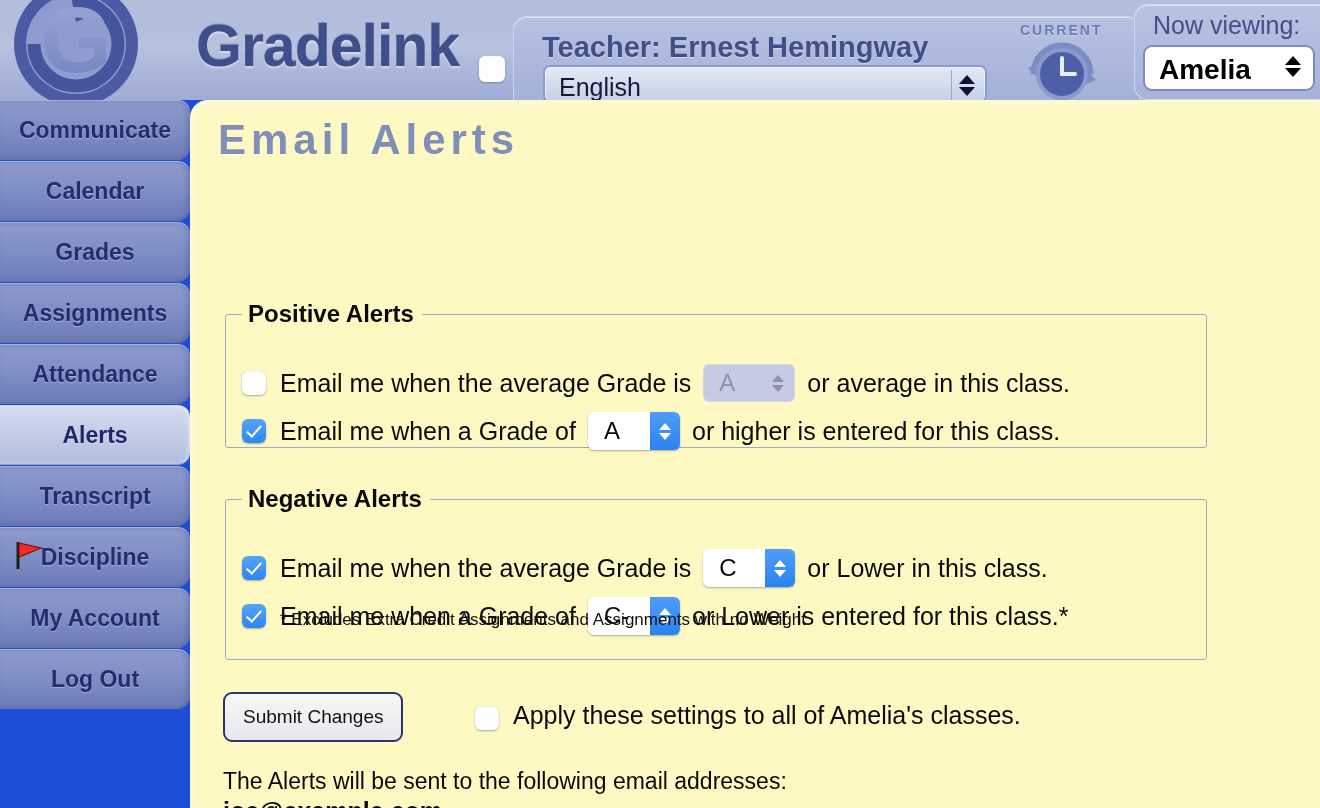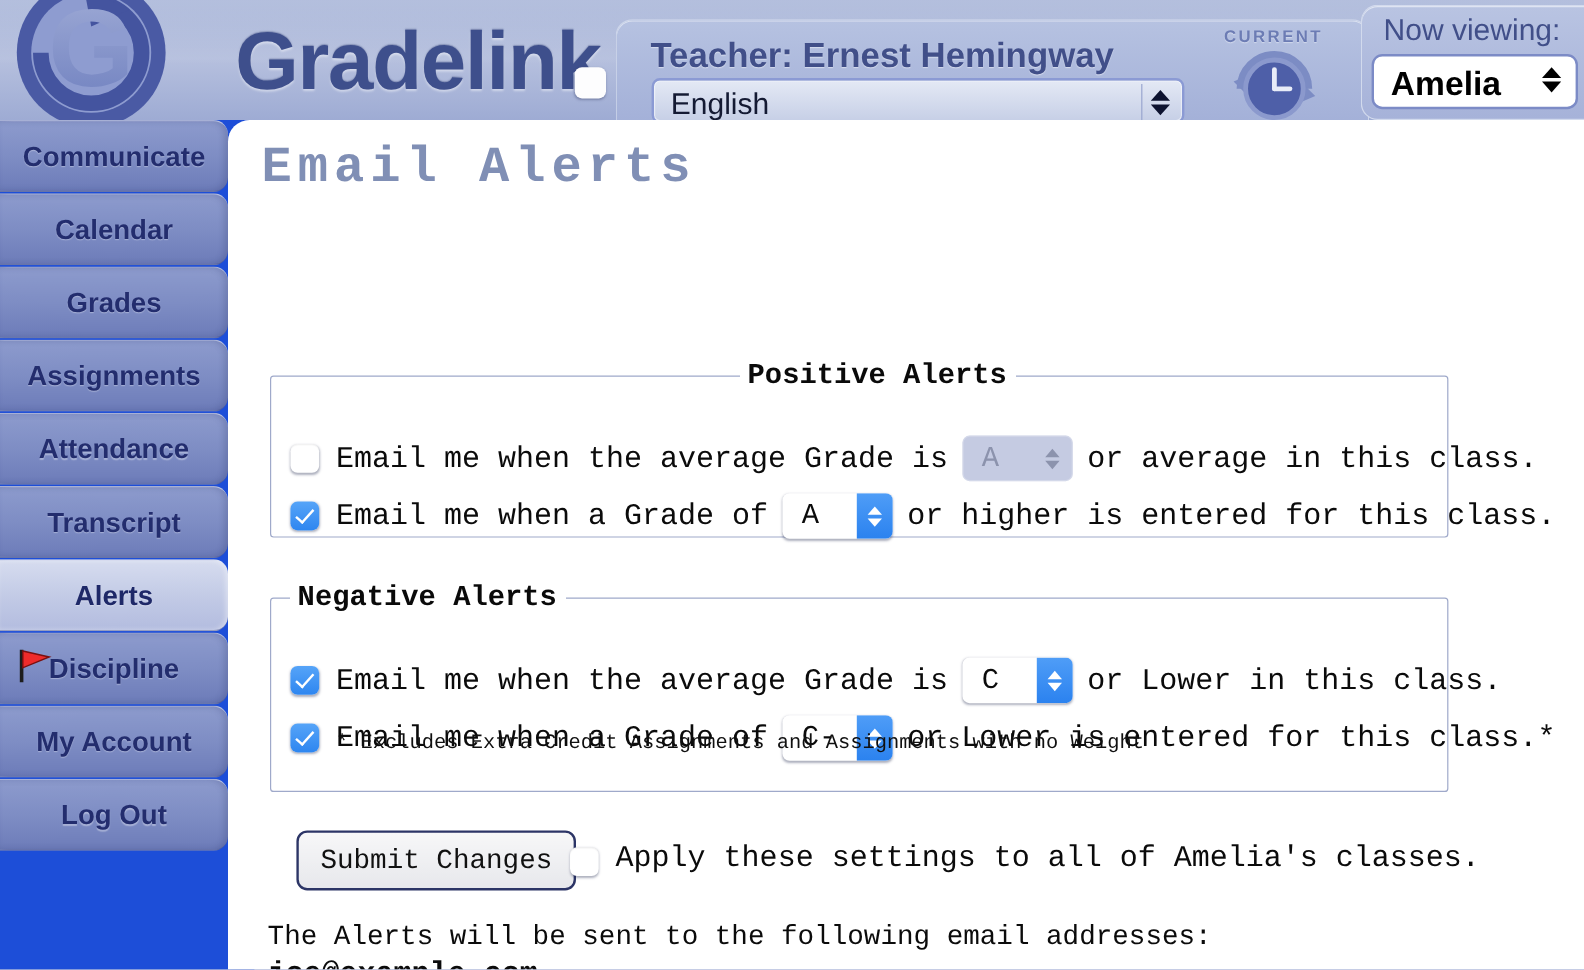--- a/index.html
+++ b/index.html
@@ -34,21 +34,21 @@
   #logo-block {
     position: absolute; left: 0; top: 0; width: 512px; height: 104px;
   }
   #logo-mark {
     position: absolute; left: -16px; top: -12px;
     width: 214px; height: 124px;
   }
   #logo-mark svg { display: block; }
   #logo-wordmark {
     position: absolute; left: 196px; top: 12px;
-    font-size: 68px; font-weight: bold;
+    font-size: 59px; font-weight: bold;
     color: #3e4f8c;
     letter-spacing: -1px;
     text-shadow: 0 2px 2px rgba(255,255,255,.45), 0 -1px 1px rgba(40,55,110,.35);
   }
 
   
   #teacher-panel {
     position: absolute; left: 513px; top: 16px;
     width: 628px; height: 88px;
     background: linear-gradient(180deg, #b6c2e1 0%, #a3b0d8 100%);
@@ -164,25 +164,24 @@
     text-shadow: 0 1px 1px rgba(255,255,255,.35);
     white-space: nowrap;
   }
   .nav-item.selected .nav-label { color: #1e2868; }
   .nav-icon { position: absolute; left: 12px; top: 50%; transform: translateY(-50%); }
 
   
   #main {
     position: absolute; left: 190px; top: 100px;
     width: 1130px; height: 708px;
-    background: #ffffff;
+    background: #fef9c3;
     border-radius: 18px 0 0 0;
     box-shadow: inset 3px 3px 6px rgba(255,255,255,.35);
     overflow: hidden;
-    font-family: Liberation Mono, monospace;
   }
 
   #page-title {
     position: absolute; left: 28px; top: 16px;
     font-size: 42px; font-weight: bold;
     letter-spacing: 5px;
     color: #808fb5;
     text-shadow: 0 1px 1px rgba(255,255,255,.4);
   }
 
@@ -190,21 +189,21 @@
     position: absolute;
     border: 1px solid #9fa9ca;
     border-radius: 3px;
     padding: 0;
   }
   fieldset.alert-group > legend {
     font-size: 24px; font-weight: bold; color: #0a0a0a;
     padding: 0 8px 0 6px;
     margin-left: 16px;
   }
-  #group-positive { left: 35px; top: 200px; width: 982px; height: 148px; text-align: center; }
+  #group-positive { left: 35px; top: 200px; width: 982px; height: 148px; }
   #group-negative { left: 35px; top: 385px; width: 982px; height: 175px; }
 
   .alert-row {
     position: absolute;
     display: flex; align-items: center;
     font-size: 25px; color: #0b0b0b;
     white-space: nowrap;
   }
   .alert-row .txt { line-height: 1; }
 
@@ -277,25 +276,24 @@
     position: absolute; left: 90px; top: 510px;
     font-size: 17px; color: #101010;
     white-space: nowrap;
   }
 
   .plain-btn {
     position: absolute;
     background: linear-gradient(180deg, #f7f7f8 0%, #e7e8ec 100%);
     border: 2px solid #2c3566;
     border-radius: 9px;
-    font-size: 23px; color: #111;
+    font-size: 19px; color: #111;
     display: flex; align-items: center; justify-content: center;
     padding: 0 18px;
     white-space: nowrap;
-    margin-left: 24px;
   }
   #submit-changes { left: 33px; top: 592px; height: 50px; }
 
   #apply-all-row {
     position: absolute; left: 285px; top: 601px;
     display: flex; align-items: flex-end;
     font-size: 25px; color: #0b0b0b;
     white-space: nowrap;
   }
 
@@ -383,25 +381,25 @@
     </div>
     <div class="nav-item">
       <span class="nav-label">Grades</span>
     </div>
     <div class="nav-item">
       <span class="nav-label">Assignments</span>
     </div>
     <div class="nav-item">
       <span class="nav-label">Attendance</span>
     </div>
-    <div class="nav-item">
-      <span class="nav-label">Transcript</span>
-    </div>
     <div class="nav-item selected">
       <span class="nav-label">Alerts</span>
+    </div>
+    <div class="nav-item">
+      <span class="nav-label">Transcript</span>
     </div>
     <div class="nav-item">
       <span class="nav-icon">
         <svg width="34" height="34" viewBox="0 0 34 34">
           <line x1="6" y1="4" x2="6" y2="31" stroke="#1d1d1d" stroke-width="3"></line>
           <path d="M7 5 L29 10 L7 19 Z" fill="#ee2b2b" stroke="#7a1010" stroke-width="1.2"></path>
         </svg>
       </span>
       <span class="nav-label">Discipline</span>
     </div>

